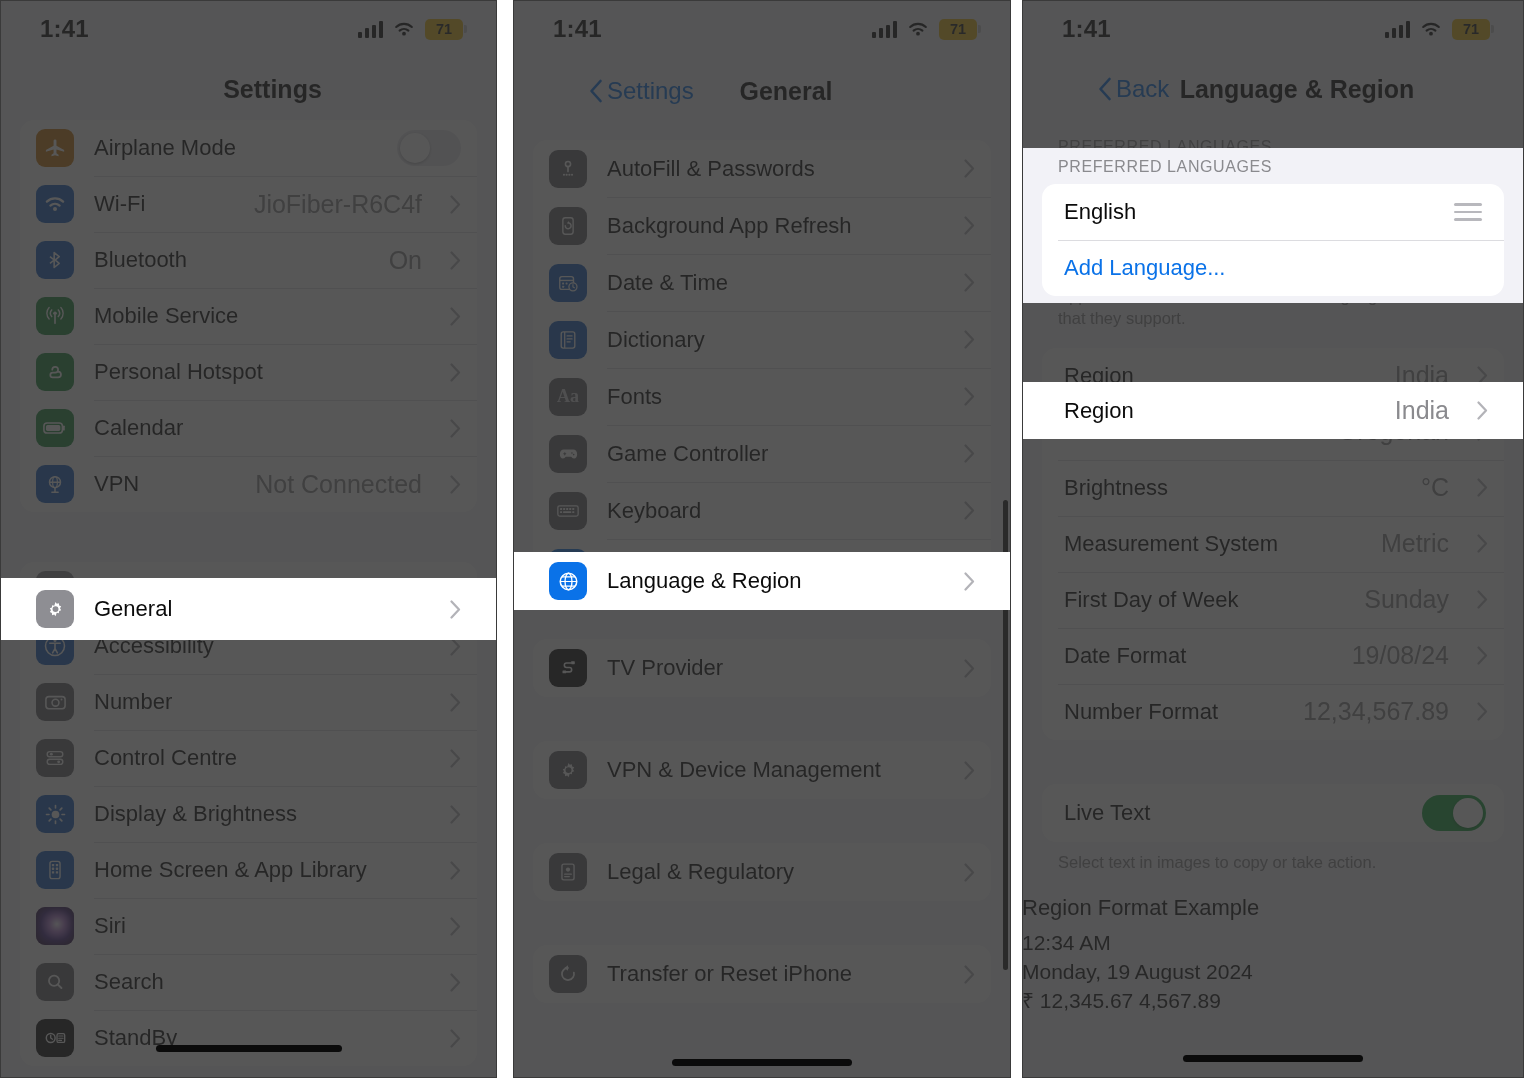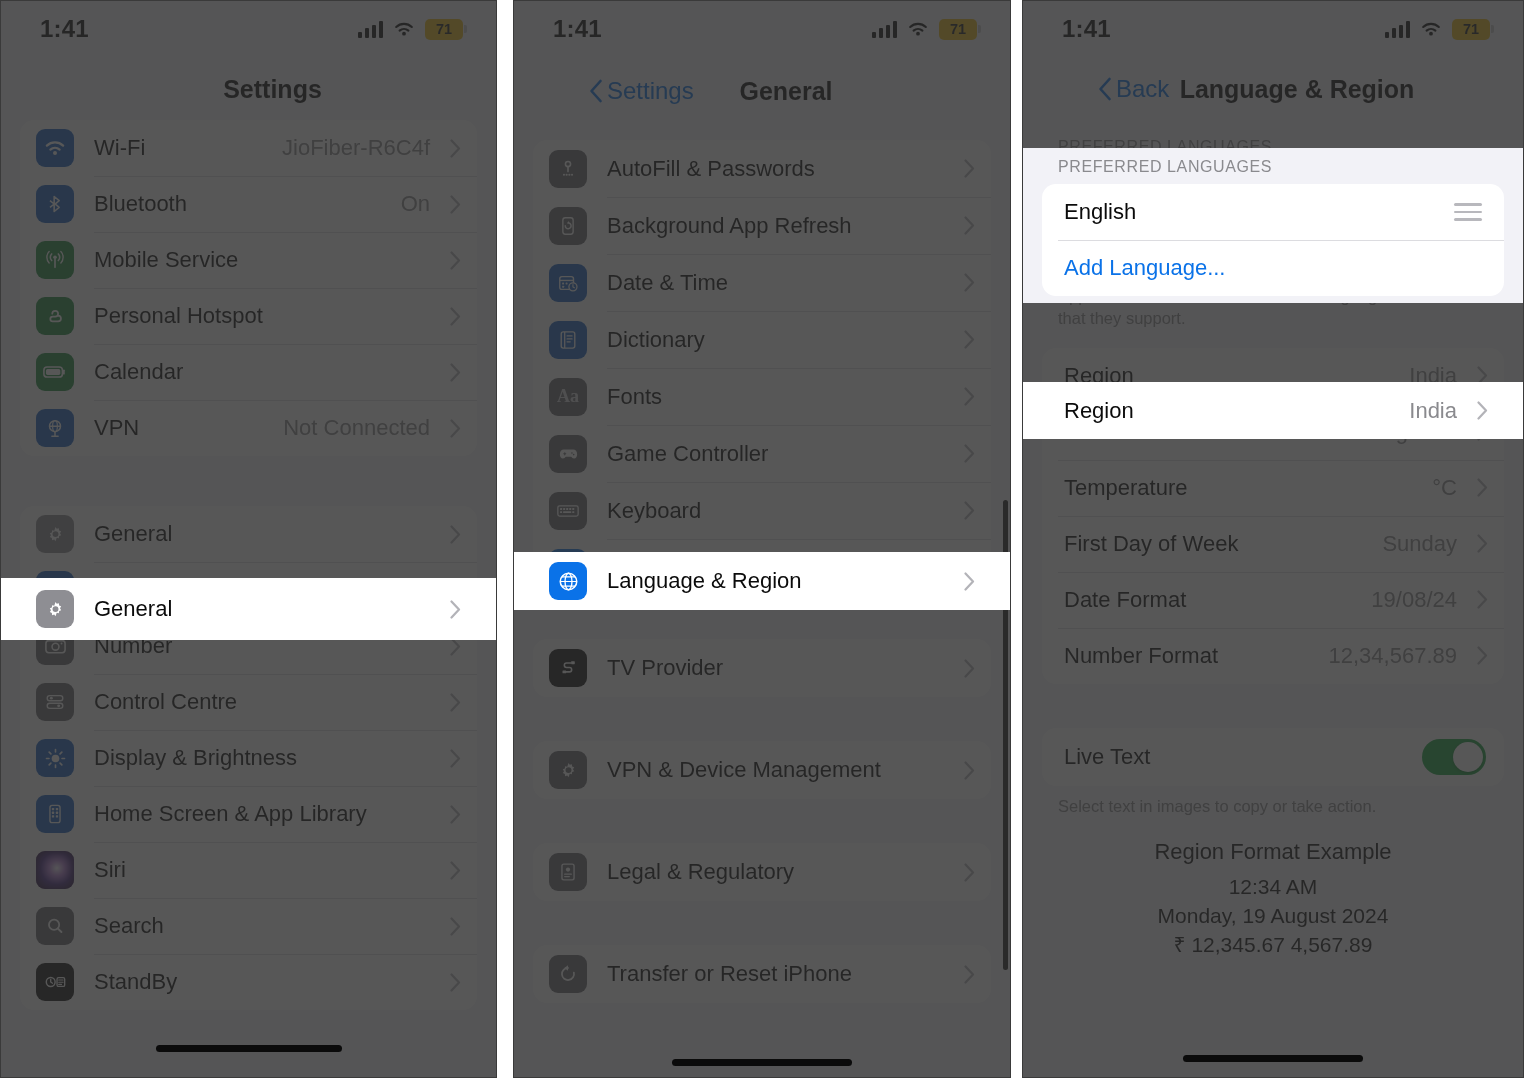--- a/index.html
+++ b/index.html
@@ -117,21 +117,21 @@
   }
   .row.noicon + .row.noicon::before { left: 16px; }
   .appicon {
     width: 38px; height: 38px; border-radius: 9px;
     flex: 0 0 38px; margin-right: 20px;
     display: flex; align-items: center; justify-content: center;
     color: #ffffff;
   }
   .appicon svg { display:block; }
   .rlabel { font-size: 22px; color: #0b0b0b; flex: 1 1 auto; white-space: nowrap; }
-  .rvalue { font-size: 22px; color: #8a8a8e; margin-right: 20px; white-space: nowrap; }
+  .rvalue { font-size: 25px; color: #8a8a8e; margin-right: 28px; white-space: nowrap; }
   .chev { width: 11px; height: 19px; flex: 0 0 11px; }
   .chev svg, .chev-left svg { display: block; }
 
   .seclabel {
     font-size: 16px; color: #8a8a8e; letter-spacing: 0.6px;
     padding: 10px 0 8px 36px; text-transform: uppercase;
   }
   .footnote {
     font-size: 16.5px; color: #8a8a8e; line-height: 1.35;
     padding: 9px 36px 0 36px;
@@ -153,21 +153,21 @@
 
   
   .grip { width: 28px; height: 18px; flex: 0 0 28px; }
   .grip i { display:block; height: 2.5px; background: #b8b8bd; border-radius: 2px; margin-bottom: 5px; }
   .grip i:last-child { margin-bottom: 0; }
 
   
   .linkrow .rlabel { color: #0a72e8; }
 
   
-  .rfe { text-align: center; padding-top: 22px; }
+  .rfe { text-align: left; padding-top: 22px; }
   .rfe .rfe-title { font-size: 22px; color: #111; padding-bottom: 8px; }
   .rfe .rfe-line { font-size: 21px; color: #111; line-height: 1.38; }
 
   
   .homebar {
     position: absolute; left: 50%; transform: translateX(-50%);
     bottom: 12px; width: 180px; height: 7px; border-radius: 4px;
     background: #0b0b0b; z-index: 70;
   }
   .homebar.p1 { bottom: 26px; width: 186px; }
@@ -212,20 +212,31 @@
         </div>
       </div>
 
       <div class="navbar">
         <div class="nav-title">Settings</div>
       </div>
 
       <div class="scroll">
 
         <div class="group">
+          <div class="row">
+            <div class="appicon" style="background:#c97a10">
+              <svg viewBox="0 0 24 24" width="23" height="23" fill="#fff">
+                  <path d="M21 15.5v-2l-8-4.5V4a1.5 1.5 0 00-3 0v5l-8 4.5v2l8-2.4V17l-2.2 1.5V20l3.7-1 3.7 1v-1.5L13 17v-3.9z"></path>
+                </svg>
+            </div>
+            <div class="rlabel">Airplane Mode</div>
+            <div class="toggle">
+                <div class="knob"></div>
+              </div>
+          </div>
           <div class="row">
             <div class="appicon" style="background:#1a62c4">
               <svg viewBox="0 0 24 20" width="24" height="20">
                   <path d="M12 17a2 2 0 100-4 2 2 0 000 4z" fill="#fff"></path>
                   <path d="M7.4 11.6a7 7 0 019.2 0" stroke="#fff" stroke-width="2.3" fill="none" stroke-linecap="round"></path>
                   <path d="M3.9 7.6a12 12 0 0116.2 0" stroke="#fff" stroke-width="2.3" fill="none" stroke-linecap="round"></path>
                 </svg>
             </div>
             <div class="rlabel">Wi-Fi</div>
             <div class="rvalue">JioFiber-R6C4f</div>
@@ -832,22 +843,31 @@
           <div class="row noicon" style="min-height:56px;padding:0 16px 0 22px">
             <div class="rlabel">Calendar</div>
             <div class="rvalue">Gregorian</div>
             <div class="chev">
                 <svg viewBox="0 0 11 19" width="11" height="19">
                   <path d="M1.5 1.5L9 9.5l-7.5 8" stroke="#b3b3b8" stroke-width="2.2" fill="none" stroke-linecap="round" stroke-linejoin="round"></path>
                 </svg>
               </div>
           </div>
           <div class="row noicon" style="min-height:56px;padding:0 16px 0 22px">
-            <div class="rlabel">Temperature</div>
+            <div class="rlabel">Brightness</div>
             <div class="rvalue">°C</div>
+            <div class="chev">
+                <svg viewBox="0 0 11 19" width="11" height="19">
+                  <path d="M1.5 1.5L9 9.5l-7.5 8" stroke="#b3b3b8" stroke-width="2.2" fill="none" stroke-linecap="round" stroke-linejoin="round"></path>
+                </svg>
+              </div>
+          </div>
+          <div class="row noicon" style="min-height:56px;padding:0 16px 0 22px">
+            <div class="rlabel">Measurement System</div>
+            <div class="rvalue">Metric</div>
             <div class="chev">
                 <svg viewBox="0 0 11 19" width="11" height="19">
                   <path d="M1.5 1.5L9 9.5l-7.5 8" stroke="#b3b3b8" stroke-width="2.2" fill="none" stroke-linecap="round" stroke-linejoin="round"></path>
                 </svg>
               </div>
           </div>
           <div class="row noicon" style="min-height:56px;padding:0 16px 0 22px">
             <div class="rlabel">First Day of Week</div>
             <div class="rvalue">Sunday</div>
             <div class="chev">

